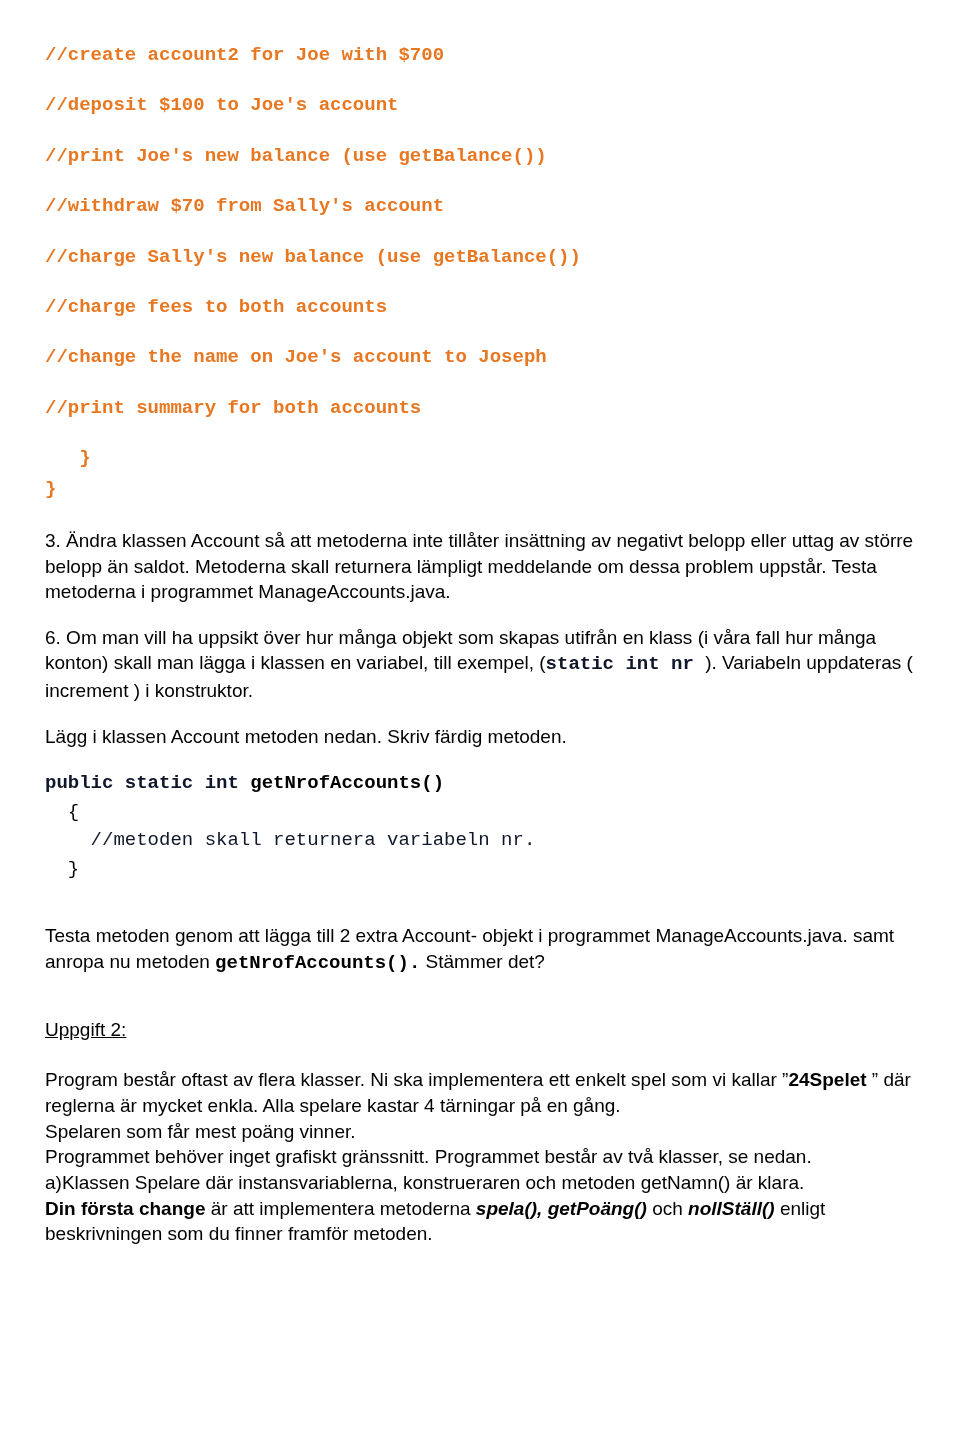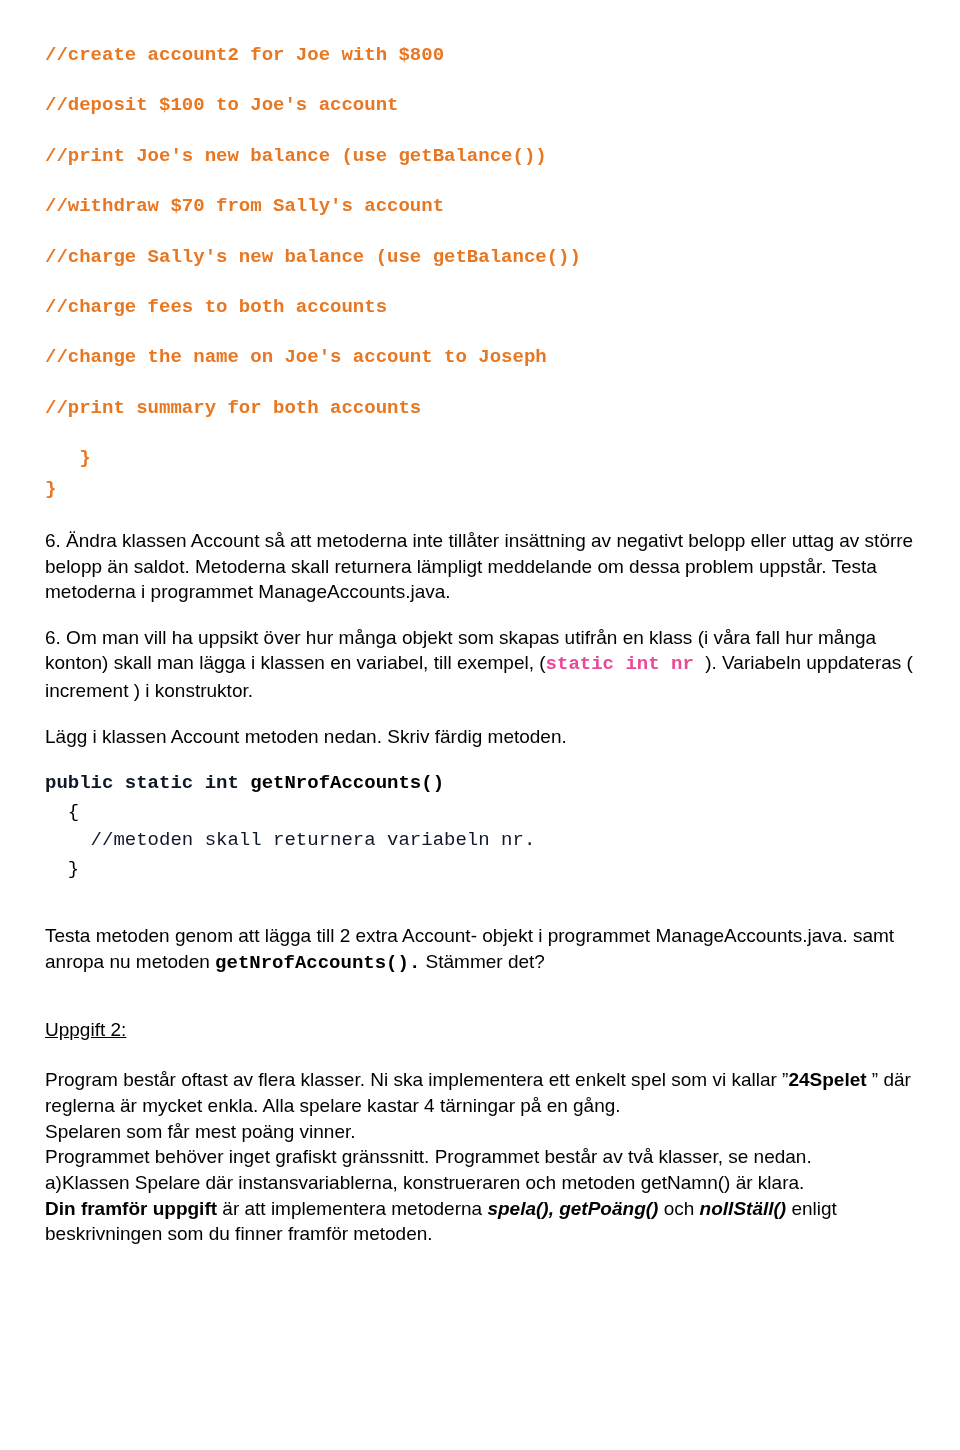--- a/index.html
+++ b/index.html
@@ -24,51 +24,51 @@
     .code-orange-block {
       margin: 0 0 20px 0;
     }
     p {
       margin: 0 0 20px 0;
     }
     .code-inline {
       font-family: "Courier New", Courier, monospace;
     }
     .purple { color: #0f172a; font-weight: bold; }
-    .orange { color: #ec4899; font-weight: bold; }
+    .orange { color: #0f172a; font-weight: bold; }
     .green { color: #0f172a; }
     .bold { font-weight: bold; }
     .italic { font-style: italic; }
     .section-heading {
       text-decoration: underline;
       margin: 40px 0 25px 0;
     }
     .method-block {
       font-family: "Courier New", Courier, monospace;
       font-size: 19px;
       line-height: 1.5;
       margin: 18px 0;
     }
     .no-margin { margin: 0; }
   </style>
 </head>
 <body>
 
-<div class="code-orange code-orange-block">//create account2 for Joe with $800</div>
+<div class="code-orange code-orange-block">//create account2 for Joe with $700</div>
 <div class="code-orange code-orange-block">//deposit $100 to Joe's account</div>
 <div class="code-orange code-orange-block">//print Joe's new balance (use getBalance())</div>
 <div class="code-orange code-orange-block">//withdraw $70 from Sally's account</div>
 <div class="code-orange code-orange-block">//charge Sally's new balance (use getBalance())</div>
 <div class="code-orange code-orange-block">//charge fees to both accounts</div>
 <div class="code-orange code-orange-block">//change the name on Joe's account to Joseph</div>
 <div class="code-orange code-orange-block">//print summary for both accounts</div>
 <div class="code-orange">   }</div>
 <div class="code-orange" style="margin-bottom:24px;">}</div>
 
-<p>6. Ändra klassen Account så att metoderna inte tillåter insättning av negativt belopp eller uttag av större belopp än saldot. Metoderna skall returnera lämpligt meddelande om dessa problem uppstår. Testa metoderna i programmet ManageAccounts.java.</p>
+<p>3. Ändra klassen Account så att metoderna inte tillåter insättning av negativt belopp eller uttag av större belopp än saldot. Metoderna skall returnera lämpligt meddelande om dessa problem uppstår. Testa metoderna i programmet ManageAccounts.java.</p>
 
 <p>
   <span>6. Om man vill ha uppsikt över hur många objekt som skapas utifrån en klass (i våra fall hur många konton) skall man lägga i klassen en variabel, till exempel, (</span><span class="code-inline orange">static int nr </span><span>). Variabeln uppdateras ( increment ) i konstruktor.</span>
 </p>
 
 <p>Lägg i klassen Account metoden nedan. Skriv färdig metoden.</p>
 
 <div class="method-block">
   <div><span class="purple">public static int</span><span class="bold"> getNrofAccounts()</span></div>
   <div style="white-space:pre;">  {</div>
@@ -82,14 +82,14 @@
 
 <div class="section-heading">Uppgift 2:</div>
 
 <div class="no-margin">
   <span> Program består oftast av flera klasser. Ni ska implementera ett enkelt spel som vi kallar </span><span>”</span><span class="bold">24Spelet</span><span> ”</span><span> där reglerna är mycket enkla.  Alla spelare kastar 4 tärningar på en gång.</span>
 </div>
 <div class="no-margin">Spelaren som får mest poäng vinner.</div>
 <div class="no-margin">Programmet behöver inget grafiskt gränssnitt. Programmet består av två klasser, se nedan.</div>
 <div class="no-margin">a)Klassen Spelare där instansvariablerna, konstrueraren och metoden getNamn() är klara.</div>
 <div class="no-margin">
-  <span class="bold">Din framför uppgift</span><span> är att implementera metoderna </span><span class="bold italic">spela(), getPoäng() </span><span>och</span><span class="bold italic"> nollStäll()</span><span> enligt beskrivningen som du finner framför metoden.</span>
+  <span class="bold">Din första change</span><span> är att implementera metoderna </span><span class="bold italic">spela(), getPoäng() </span><span>och</span><span class="bold italic"> nollStäll()</span><span> enligt beskrivningen som du finner framför metoden.</span>
 </div>
 
 </body></html>

